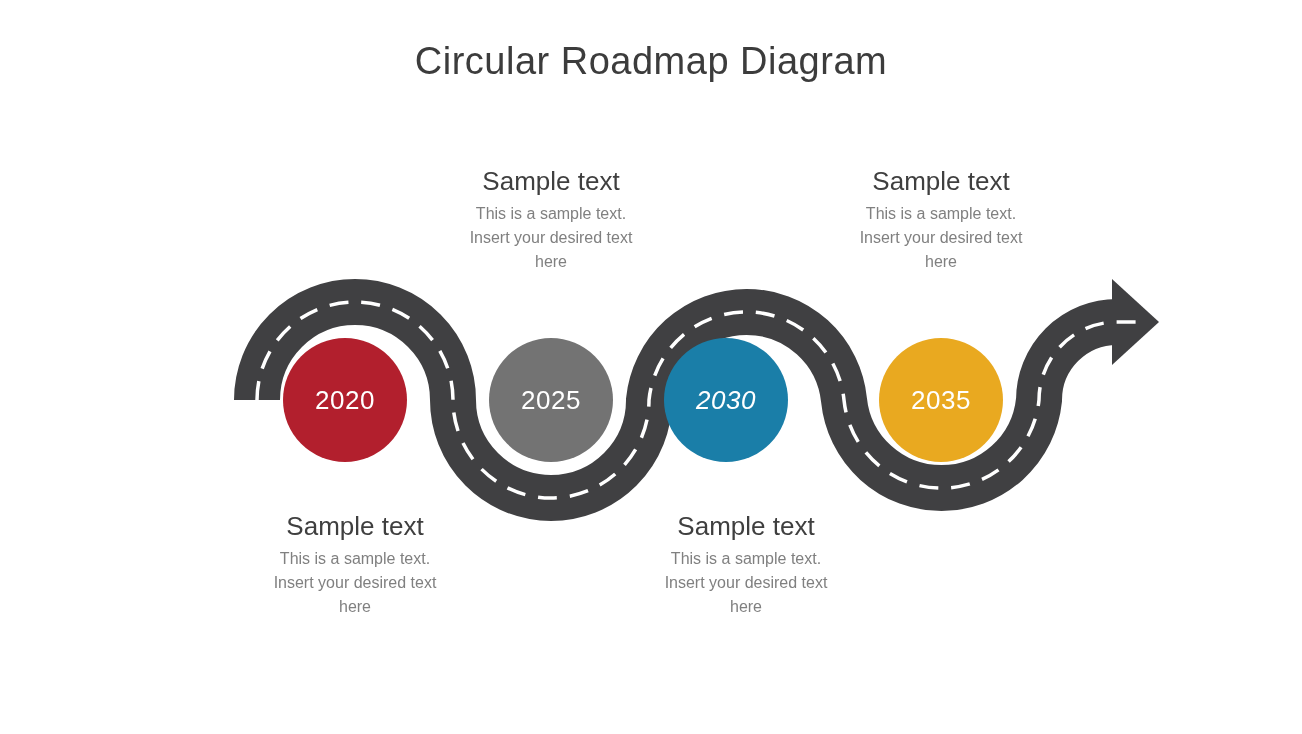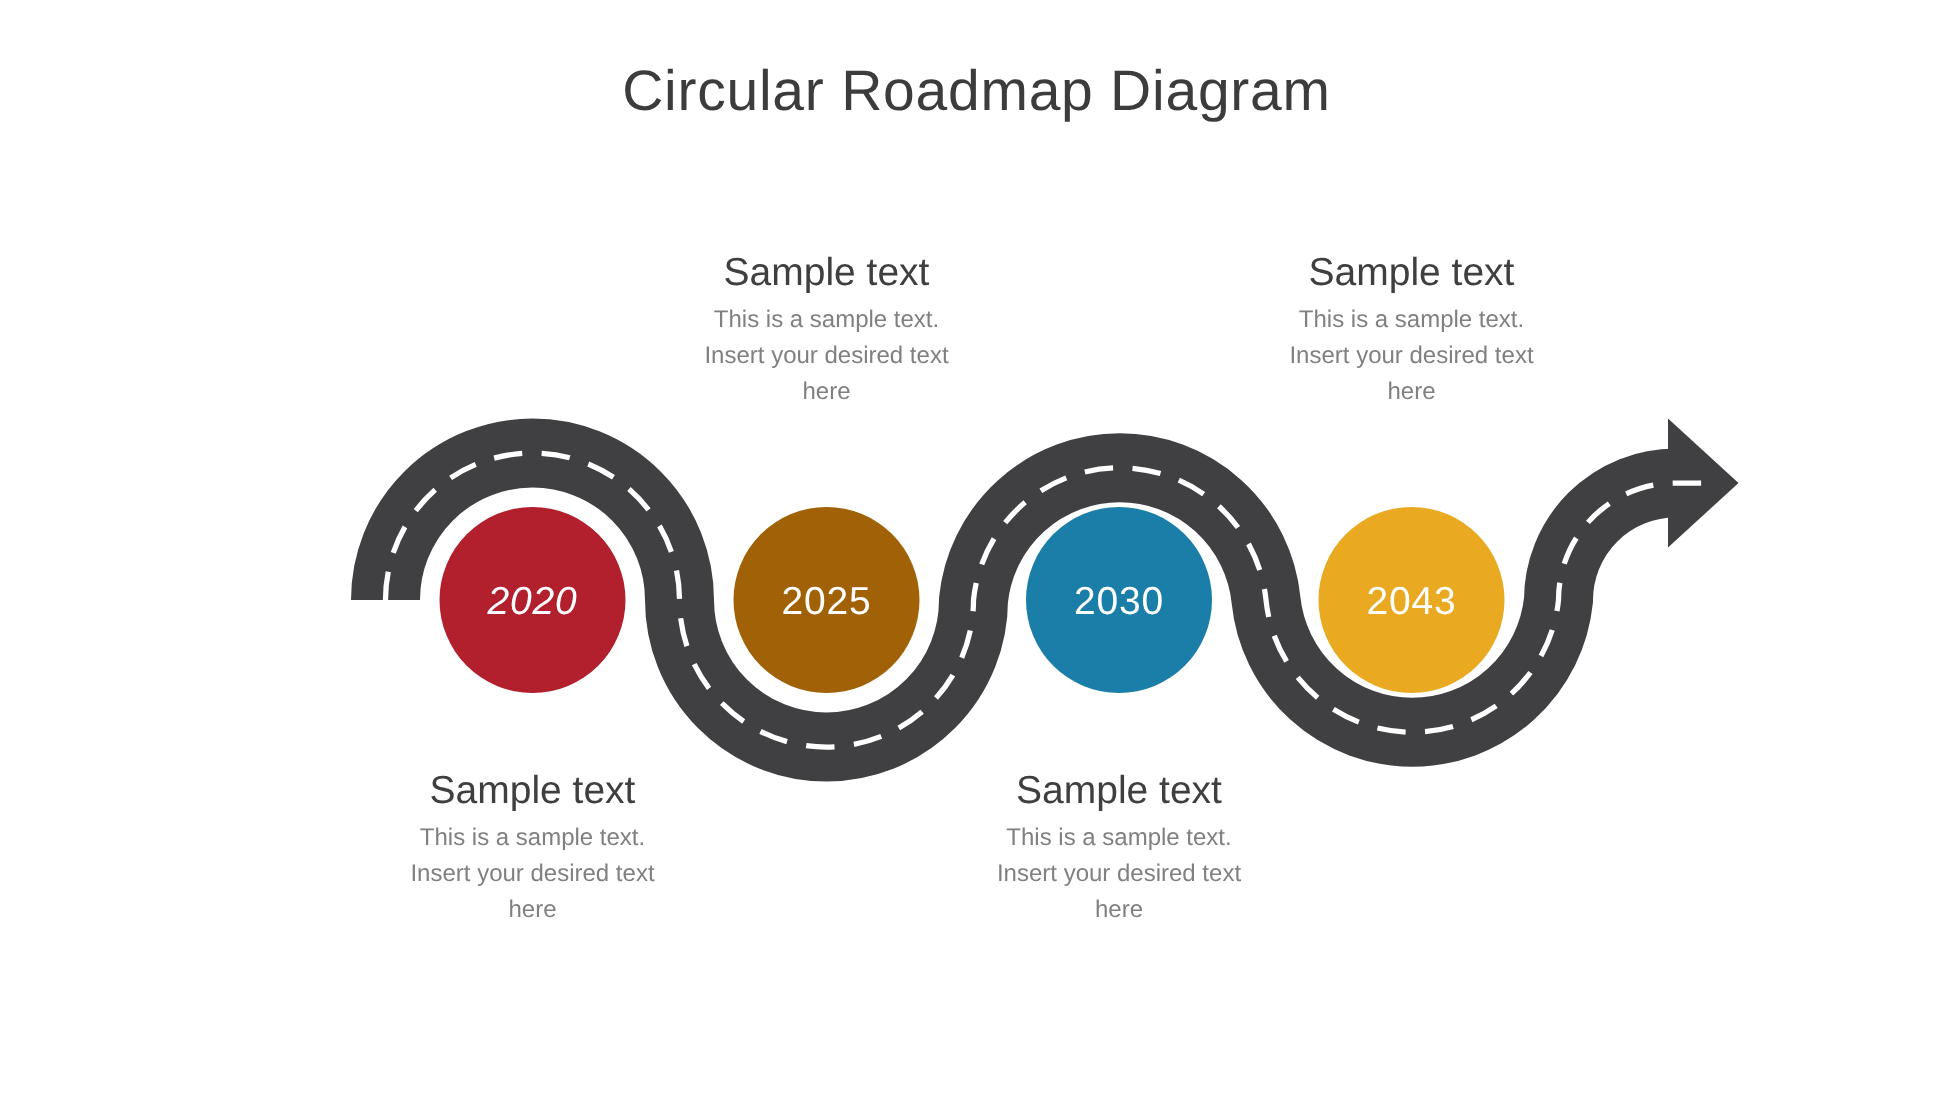--- a/index.html
+++ b/index.html
@@ -31,21 +31,21 @@
     top:338px;
     width:124px; height:124px;
     border-radius:50%;
     display:flex;
     align-items:center;
     justify-content:center;
     color:#ffffff;
     font-size:26px;
     letter-spacing:0.5px;
   }
-  .m0{left:293px;font-style:italic;} .m1{left:489px;} .m2{left:684px;} .m3{left:879px;}
+  .m0{left:283px;} .m1{left:489px;} .m2{left:664px;font-style:italic;} .m3{left:879px;}
   .note{
     position:absolute;
     width:240px;
     text-align:center;
   }
   .note-top{top:166px;}
   .note-bottom{top:511px;}
   .n0{left:431px;} .n1{left:821px;} .n2{left:235px;} .n3{left:626px;}
   .note-heading{
     font-size:26px;
@@ -86,28 +86,28 @@
              A 98 98 0 0 0 649 400
              A 98 98 0 0 1 844 400
              A 98 98 0 0 0 1039 400
              A 78 78 0 0 1 1117 322
              L 1146 322" fill="none" stroke-width="3.5" stroke-dasharray="19 13" stroke="#ffffff"></path>
   </svg>
 
   <div class="milestone m0" style="background-color: rgb(178, 31, 45);">
     <span>2020</span>
   </div>
-  <div class="milestone m1" style="background-color: #a16207; align-items: center;">
+  <div class="milestone m1" style="background-color: #737373; align-items: center;">
     <span>2025</span>
   </div>
   <div class="milestone m2" style="background-color: rgb(26, 126, 168);">
     <span>2030</span>
   </div>
   <div class="milestone m3" style="background-color: rgb(233, 169, 32);">
-    <span>2043</span>
+    <span>2035</span>
   </div>
 
   <div class="note note-top n0">
     <p class="note-heading" style="color: rgb(63, 63, 63);">Sample text</p>
     <p class="note-body" style="color: rgb(128, 128, 128);">This is a sample text.
 Insert your desired text
 here</p>
   </div>
   <div class="note note-top n1">
     <p class="note-heading" style="color: rgb(63, 63, 63);">Sample text</p>

